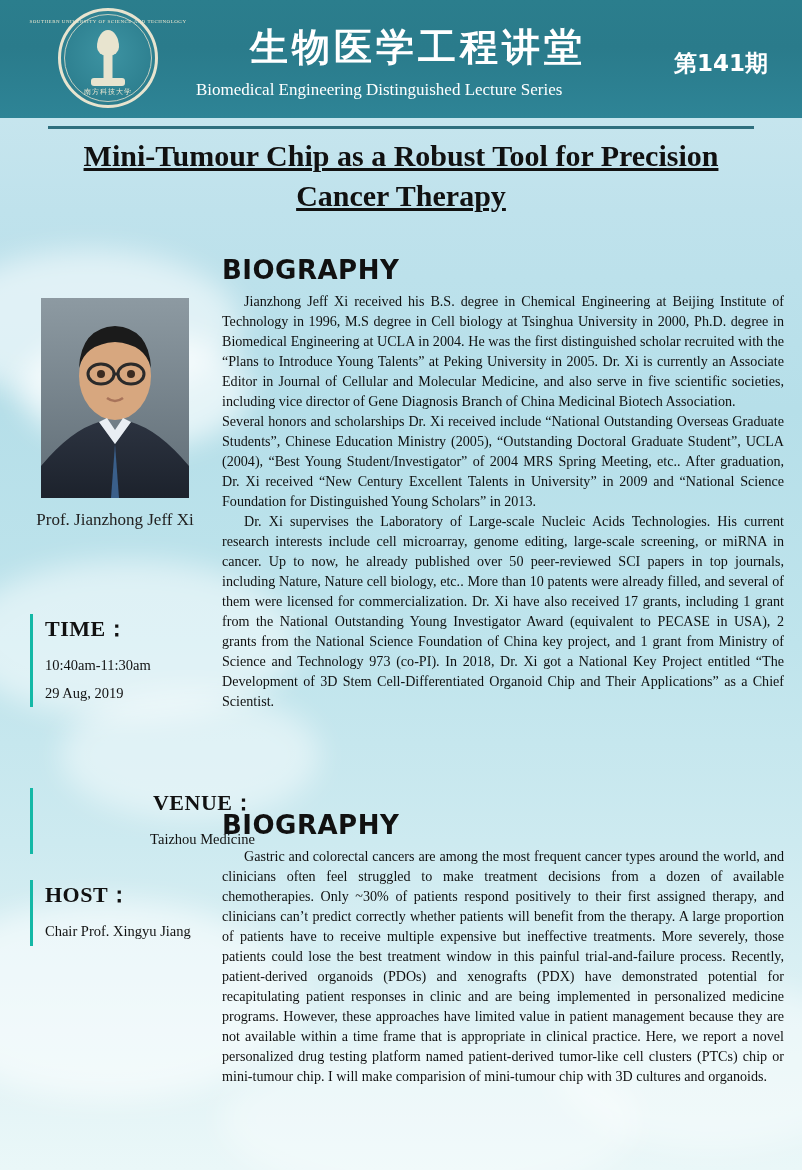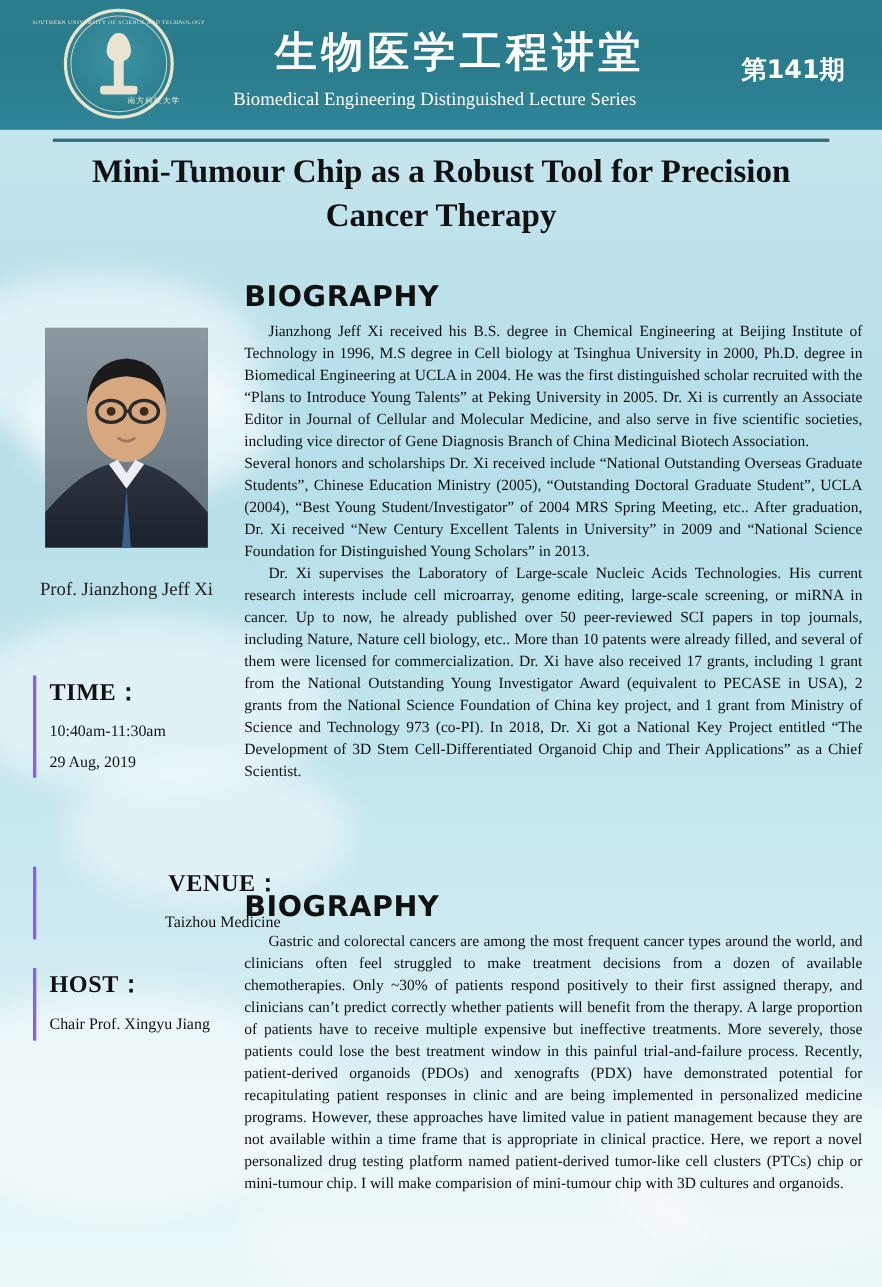--- a/index.html
+++ b/index.html
@@ -73,21 +73,20 @@
     left: 50%;
     top: 4px;
     transform: translateX(-50%);
     white-space: nowrap;
   }
   .logo .ring-text span.bottom {
     top: auto;
     bottom: 4px;
     font-size: 7px;
     letter-spacing: 1px;
-    margin-left: 32px;
   }
   .logo .torch {
     width: 46px;
     height: 56px;
     position: relative;
   }
   .logo .torch .flame {
     position: absolute;
     left: 50%;
     top: 0;
@@ -123,21 +122,21 @@
     top: 22px;
     font-size: 38px;
     letter-spacing: 4px;
     color: #ffffff;
     font-weight: bold;
     font-family: "DejaVu Sans", sans-serif;
     margin-left: 12px;
   }
   .title-en {
     position: absolute;
-    left: 212px;
+    left: 196px;
     top: 80px;
     font-size: 17px;
     color: #ffffff;
     font-family: "Liberation Serif", serif;
   }
   .issue {
     position: absolute;
     right: 34px;
     top: 48px;
     font-size: 23px;
@@ -159,20 +158,21 @@
     position: absolute;
     left: 40px;
     right: 40px;
     top: 136px;
     text-align: center;
     font-size: 30px;
     font-weight: bold;
     line-height: 1.32;
     color: #111;
     font-family: "Liberation Serif", serif;
+    text-decoration: underline;
   }
 
   
   .photo {
     position: absolute;
     left: 41px;
     top: 298px;
     width: 148px;
     height: 200px;
     overflow: hidden;
@@ -181,29 +181,28 @@
   .photo svg { display: block; }
   .photo-caption {
     position: absolute;
     left: 20px;
     top: 508px;
     width: 190px;
     text-align: center;
     font-size: 17px;
     line-height: 1.45;
     color: #222;
-    margin-top: 16px;
   }
 
   .info-block {
     position: absolute;
     left: 30px;
     width: 210px;
     padding-left: 12px;
-    border-left: 3px solid #8b5cf6;
+    border-left: 3px solid #14b8a6;
   }
   .info-block .lbl {
     font-size: 22px;
     font-weight: bold;
     letter-spacing: 0.5px;
     margin-bottom: 8px;
   }
   .info-block .val {
     font-size: 14.5px;
     line-height: 1.9;

